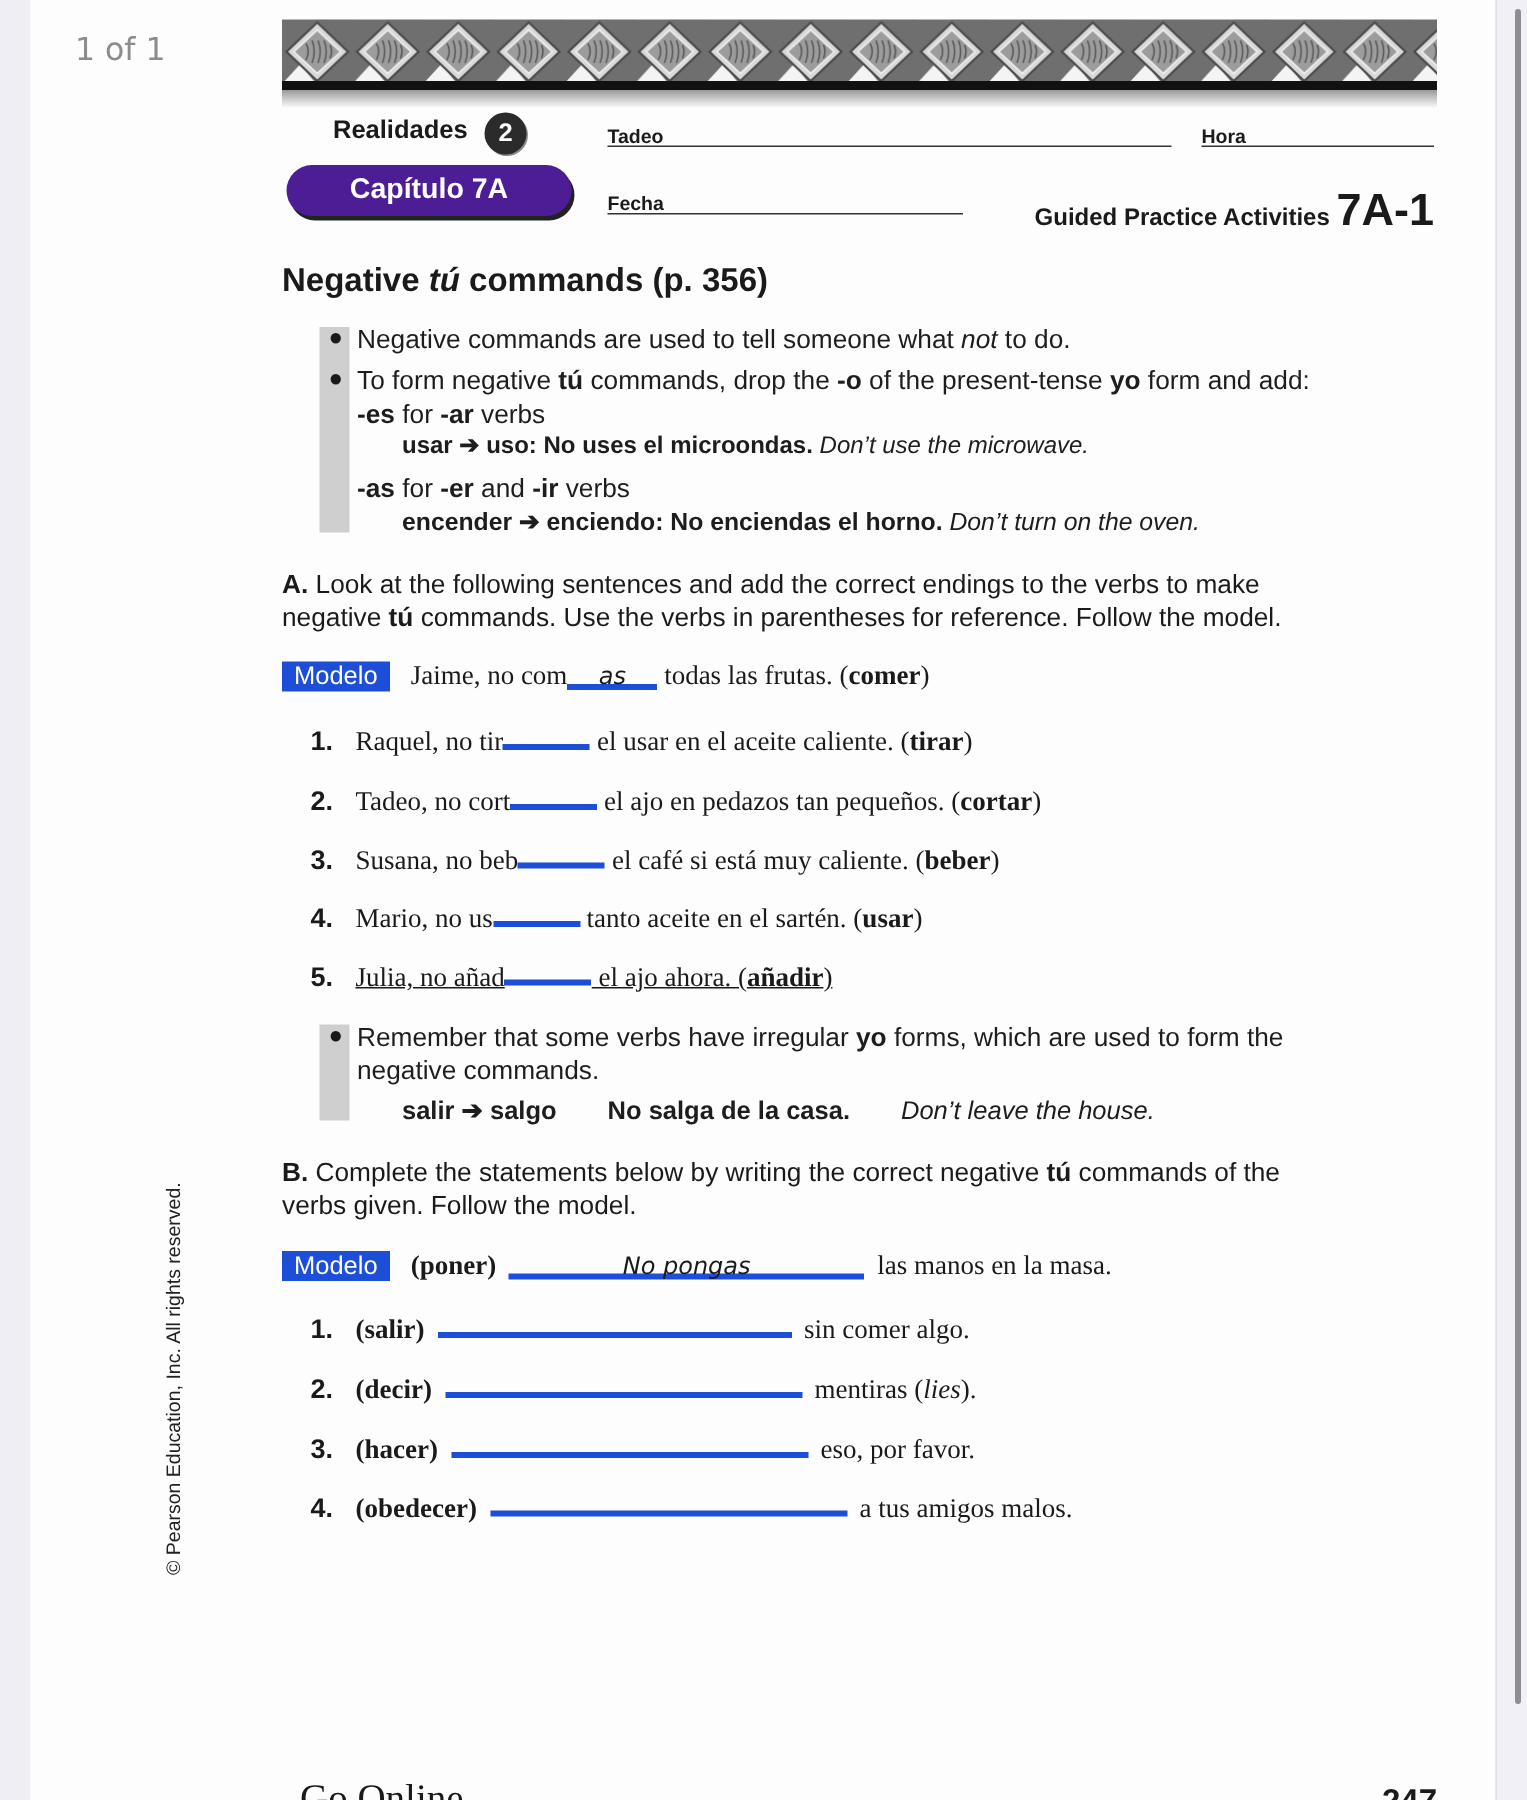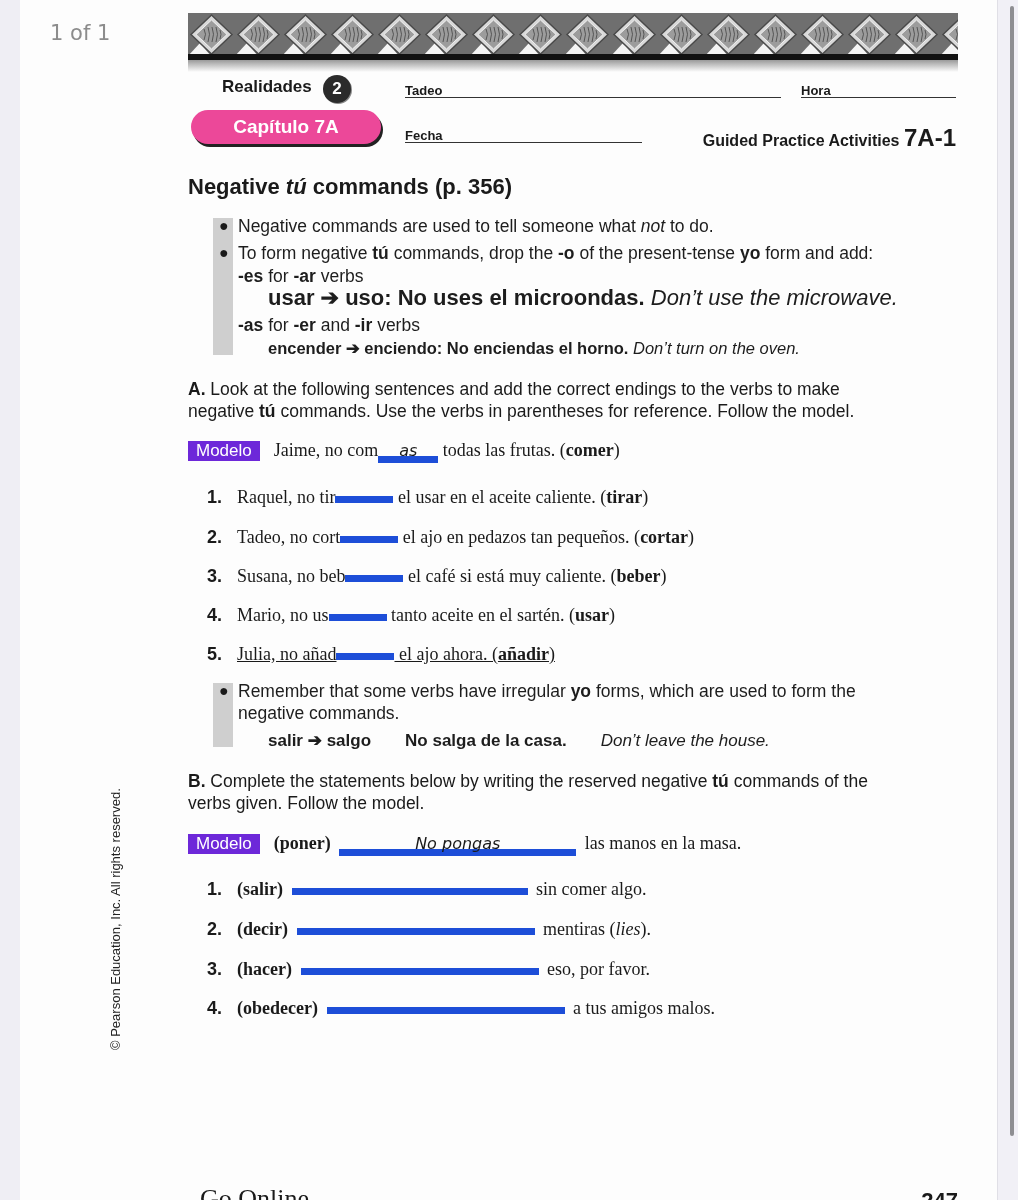--- a/index.html
+++ b/index.html
@@ -34,45 +34,45 @@
     background:linear-gradient(#9a9a9a, rgba(255,255,255,0)); }
 
   .realidades { position:absolute; left:222px; top:77px; font-weight:bold; font-size:17px; }
   .realidades-num {
     position:absolute; left:323px; top:75px; width:28px; height:28px; border-radius:50%;
     background:#2b2b2b; color:#fff; font-weight:bold; font-size:17px; text-align:center; line-height:28px;
     box-shadow:1px 1px 0 #888;
   }
   .capitulo {
     position:absolute; left:191px; top:110px; width:190px; height:34px; border-radius:17px;
-    background:#ec4899; color:#fff; font-weight:bold; font-size:19px; text-align:center; line-height:34px;
+    background:#4c1d95; color:#fff; font-weight:bold; font-size:19px; text-align:center; line-height:34px;
     box-shadow:2px 3px 0 #222;
   }
   .field-label { position:absolute; font-size:13px; font-weight:bold; }
   .field-line { position:absolute; height:1px; background:#333; }
   .gpa { position:absolute; right:62px; top:124px; font-weight:bold; font-size:16px; }
-  .gpa .num { font-size:24px; }
+  .gpa .num { font-size:30px; }
 
   .title { position:absolute; left:188px; top:174px; font-weight:bold; font-size:22px; }
   .title i { font-style:italic; }
 
   .note-box { position:absolute; left:213px; width:20px; background:#cfcfcf; }
   .note { position:absolute; left:238px; font-size:17.5px; line-height:24px; color:#1d1d1d; }
   .bullet { position:absolute; left:219px; font-size:16px; }
   b { font-weight:bold; }
   i { font-style:italic; }
 
   .instr { position:absolute; left:188px; font-size:17.5px; line-height:22px; width:780px; }
   .modelo-tag {
-    display:inline-block; background:#6d28d9; color:#fff; font-family:"Liberation Sans", sans-serif;
+    display:inline-block; background:#1d4ed8; color:#fff; font-family:"Liberation Sans", sans-serif;
     font-size:17px; padding:0 8px; line-height:20px; margin-right:14px;
   }
   .row { position:absolute; font-family:"Liberation Serif", serif; font-size:18px; white-space:nowrap; }
   .row .n { font-family:"Liberation Sans", sans-serif; font-weight:bold; display:inline-block; width:30px; }
-  .blank { display:inline-block; border-bottom:7px solid #1d4ed8; height:16px; vertical-align:baseline; text-align:center; }
+  .blank { display:inline-block; border-bottom:4px solid #1d4ed8; height:16px; vertical-align:baseline; text-align:center; }
   .hand { font-family:"DejaVu Sans", sans-serif; font-style:italic; font-size:16px; line-height:14px; }
   .copyright {
     position:absolute; left:108px; top:1050px; transform-origin:left top; transform:rotate(-90deg);
     font-size:13px; white-space:nowrap; color:#222;
   }
   .footer-left { position:absolute; left:200px; top:1184px; font-family:"Liberation Serif", serif; font-size:26px; }
   .footer-right { position:absolute; right:60px; top:1188px; font-size:22px; font-weight:bold; }
 </style>
 </head>
 <body>
@@ -121,21 +121,21 @@
 <div class="note" style="top:214px;">
   <span>Negative commands are used to tell someone what </span><i>not</i><span> to do.</span>
 </div>
 <div class="bullet" style="top:244px;">●</div>
 <div class="note" style="top:241px;">
   <span>To form negative </span><b>tú</b><span> commands, drop the </span><b>-o</b><span> of the present-tense </span><b>yo</b><span> form and add:</span>
 </div>
 <div class="note" style="top:264px;">
   <b>-es</b><span> for </span><b>-ar</b><span> verbs</span>
 </div>
-<div class="note" style="top:286px; left:268px; font-size:22px;">
+<div class="note" style="top:286px; left:268px; font-size:16px;">
   <b>usar ➔ uso: No uses el microondas.</b><i> Don’t use the microwave.</i>
 </div>
 <div class="note" style="top:313px;">
   <b>-as</b><span> for </span><b>-er</b><span> and </span><b>-ir</b><span> verbs</span>
 </div>
 <div class="note" style="top:336px; left:268px; font-size:16.5px;">
   <b>encender ➔ enciendo: No enciendas el horno.</b><i> Don’t turn on the oven.</i>
 </div>
 
 <div class="instr" style="top:378px;">
@@ -167,21 +167,21 @@
 <div class="bullet" style="top:682px;">●</div>
 <div class="note" style="top:679px;">
   <span>Remember that some verbs have irregular </span><b>yo</b><span> forms, which are used to form the</span>
 </div>
 <div class="note" style="top:701px;">negative commands.</div>
 <div class="note" style="top:729px; left:268px; font-size:17px;">
   <b>salir ➔ salgo</b><b style="margin-left:34px;">No salga de la casa.</b><i style="margin-left:34px;">Don’t leave the house.</i>
 </div>
 
 <div class="instr" style="top:770px;">
-  <b>B.</b><span> Complete the statements below by writing the reserved negative </span><b>tú</b><span> commands of the</span><br>
+  <b>B.</b><span> Complete the statements below by writing the correct negative </span><b>tú</b><span> commands of the</span><br>
   <span>verbs given. Follow the model.</span>
 </div>
 
 <div class="row" style="left:188px; top:833px;">
   <span class="modelo-tag">Modelo</span><b>(poner)</b>
   <span class="blank" style="width:237px; margin-left:4px;"><span class="hand">No pongas</span></span>
   <span style="margin-left:4px;">las manos en la masa.</span>
 </div>
 
 <div class="row" style="left:207px; top:872px;">

